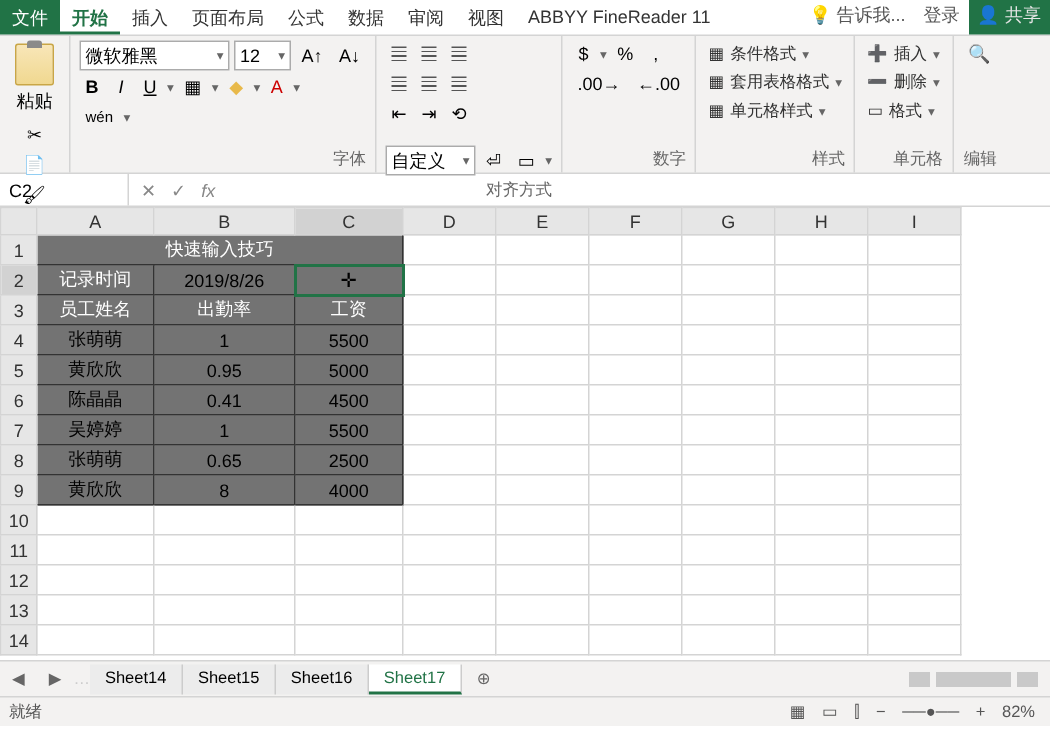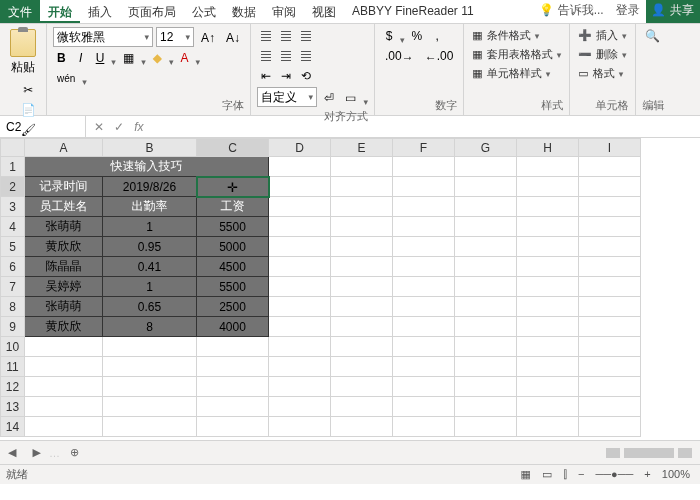--- a/index.html
+++ b/index.html
@@ -9,21 +9,21 @@
 .menubar .tab { padding: 4px 8px; cursor: pointer; color: #333; }
 .menubar .file { background: #217346; color: #fff; }
 .menubar .active { background: #fff; border-bottom: 2px solid #217346; color: #217346; font-weight: bold; }
 .menubar .right { margin-left: auto; display: flex; align-items: flex-end; }
 .menubar .right .item { padding: 4px 6px; color: #555; }
 
 .ribbon { display: flex; background: #f3f2f1; border-bottom: 1px solid #d4d4d4; height: 92px; }
 .group { border-right: 1px solid #d4d4d4; padding: 3px 6px 2px 6px; display: flex; flex-direction: column; justify-content: space-between; }
 .group-label { text-align: right; font-size: 11px; color: #666; padding-top: 2px; }
 .group-body { display: flex; flex-direction: column; gap: 2px; }
-.row { display: flex; align-items: flex-end; gap: 3px; }
+.row { display: flex; align-items: center; gap: 3px; }
 .btn { padding: 1px 3px; cursor: pointer; border: 1px solid transparent; display: inline-flex; align-items: center; justify-content: center; min-width: 16px; height: 18px; }
 .combo { border: 1px solid #ababab; background: #fff; padding: 1px 3px; height: 20px; display: inline-flex; align-items: center; justify-content: space-between; }
 .paste-big { display: flex; flex-direction: column; align-items: center; gap: 2px; padding: 2px 4px; cursor: pointer; }
 .clipboard-icon { width: 26px; height: 28px; background: linear-gradient(#f8e6b8,#f0d890); border: 1px solid #c9a646; border-radius: 2px; position: relative; }
 .clipboard-icon::before { content: ""; position: absolute; top: -3px; left: 7px; width: 10px; height: 5px; background: #8a8a8a; border-radius: 2px 2px 0 0; }
 .small-grid { display: grid; grid-template-columns: repeat(3,18px); gap: 2px; }
 .align-ic { width: 14px; height: 10px; display: inline-block; background: repeating-linear-gradient(#555,#555 1px,transparent 1px,transparent 3px); }
 .stylecell { display: flex; align-items: center; gap: 4px; padding: 1px 2px; cursor: pointer; font-size: 11px; color: #333; }
 .chev { font-size: 9px; color: #666; }
 
@@ -154,21 +154,21 @@
             <span class="align-ic"></span>
           </span>
         <span class="btn">
             <span class="align-ic"></span>
           </span>
         <span class="btn">⇤</span>
         <span class="btn">⇥</span>
         <span class="btn">⟲</span>
       </div>
     </div>
-    <div class="row" style="margin-top:2px">
+    <div class="row" style="margin-top:12px">
       <div class="combo" style="width:60px">
           <span>自定义</span>
           <span class="chev">▾</span>
         </div>
       <span class="btn">⏎</span>
       <span class="btn">▭</span>
         <span class="chev">▾</span>
     </div>
     <div class="group-label">对齐方式</div>
   </div>
@@ -423,32 +423,38 @@
           <td class="cell"></td>
         </tr>
       </tbody>
 </table>
 </div>
 
 <div class="tabs">
   <span class="nav">◀</span>
   <span class="nav">▶</span>
   <span style="color:#ccc">…</span>
+  <div id="sheettabs" style="display:flex">
+      <div class="sheet-tab">Sheet14</div>
+      <div class="sheet-tab">Sheet15</div>
+      <div class="sheet-tab">Sheet16</div>
+      <div class="sheet-tab active">Sheet17</div>
+    </div>
   <span class="plus">⊕</span>
   <div class="scroll">
       <span></span>
       <span style="width:50px"></span>
       <span></span>
     </div>
 </div>
 
 <div class="status">
   <span>就绪</span>
   <div class="views">
     <span>▦</span>
     <span>▭</span>
     <span>⫿</span>
     <span>−</span>
     <span>──●──</span>
     <span>+</span>
-    <span>100%</span>
+    <span>82%</span>
   </div>
 </div>
 
 </body></html>

